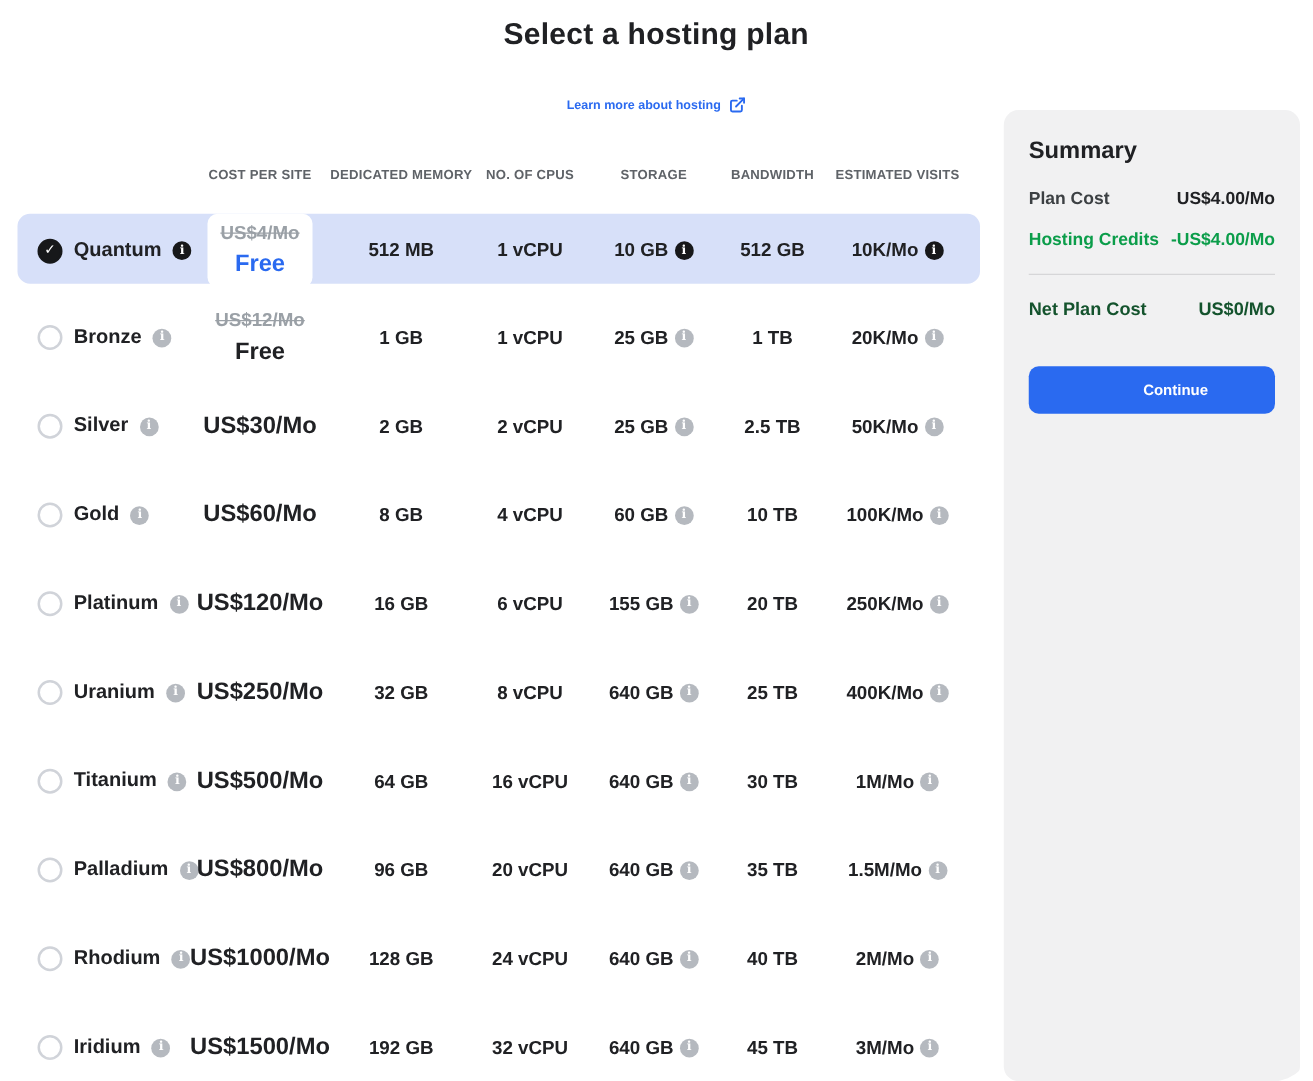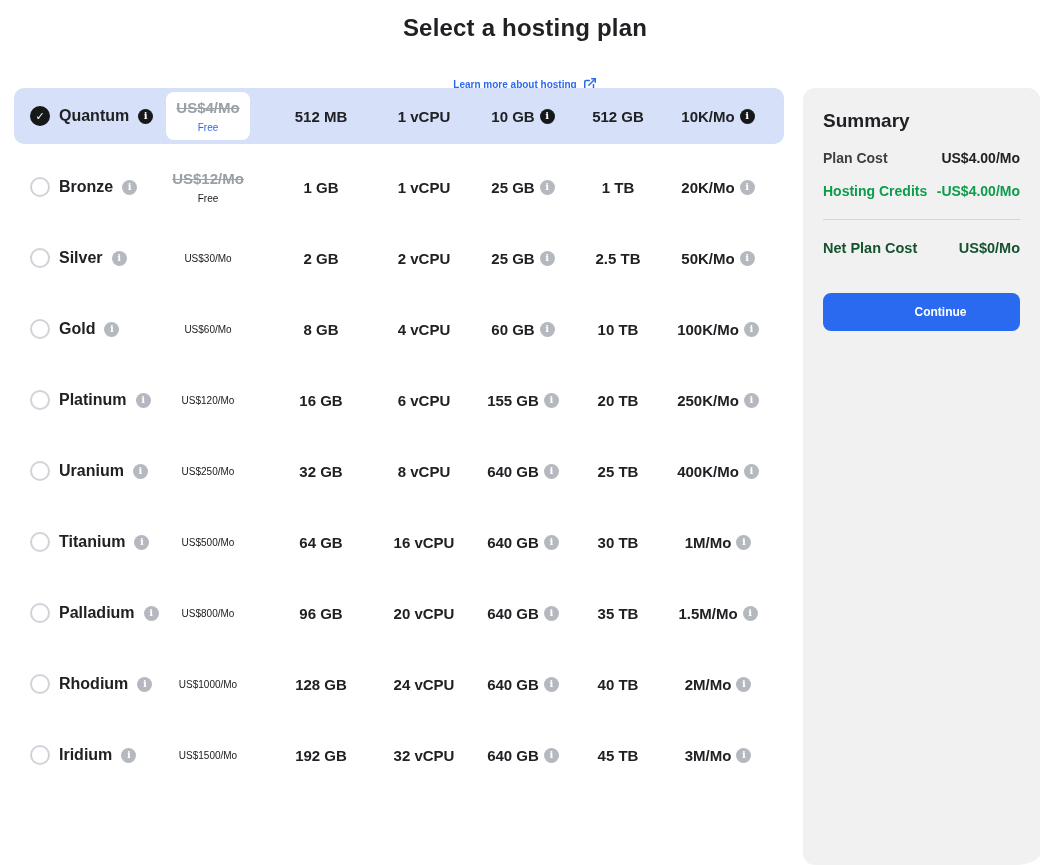--- a/index.html
+++ b/index.html
@@ -48,21 +48,21 @@
 
   .info-icon{width:15px;height:15px;flex:none;border-radius:50%;background:var(--icon-gray);color:#fff;
     display:inline-flex;align-items:center;justify-content:center;
     font-family:"DejaVu Serif",serif;font-size:10px;font-weight:700;line-height:1;cursor:pointer;}
   .selected .info-icon{background:var(--icon-black);}
 
   .cost-cell{display:flex;align-items:center;justify-content:center;}
   .price-wrap{display:inline-flex;align-items:center;gap:6px;white-space:nowrap;flex-direction:column;}
   .price-orig{display:none;color:var(--strike);text-decoration:line-through;font-size:15px;font-weight:700;}
   .has-original .price-orig{display:inline;}
-  .price{font-size:10px;font-weight:400;color:var(--dark);}
+  .price{font-size:19px;font-weight:700;color:var(--dark);}
   .selected .price-wrap{background:#fff;padding:7px 10px;border-radius:8px;}
   .selected .price{color:var(--accent);}
 
   
   .summary{width:237px;margin-left:19px;height:777px;background:var(--panel-bg);
     border-radius:12px;padding:22px 20px;}
   .summary h2{margin:0 0 18px;font-size:19px;font-weight:700;color:var(--dark);}
   .srow{display:flex;justify-content:space-between;align-items:baseline;font-size:14px;font-weight:700;margin-bottom:17px;}
   .srow .lbl{color:#3c4043;}
   .srow .val{color:var(--dark);}
@@ -93,20 +93,29 @@
           <polyline points="15 3 21 3 21 9"></polyline>
           <line x1="10" y1="14" x2="21" y2="3"></line>
         </svg>
       </span>
     </a>
   </div>
 
   <div class="main">
 
     <div class="table">
+      <div class="grid col-headers">
+        <span></span>
+        <span>COST PER SITE</span>
+        <span>DEDICATED MEMORY</span>
+        <span>NO. OF CPUS</span>
+        <span>STORAGE</span>
+        <span>BANDWIDTH</span>
+        <span>ESTIMATED VISITS</span>
+      </div>
       <div id="rows">
           <div class="grid plan-row selected has-original">
     <div class="cell name-cell">
       <span class="radio">
         <span class="check">✓</span>
       </span>
       <span class="plan-name">Quantum</span>
       <span class="info-icon">i</span>
     </div>
     <div class="cell cost-cell">

